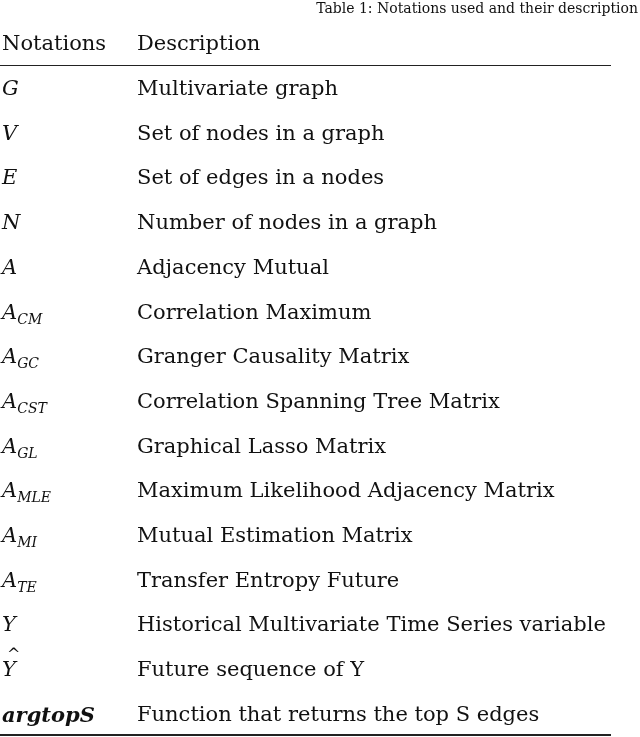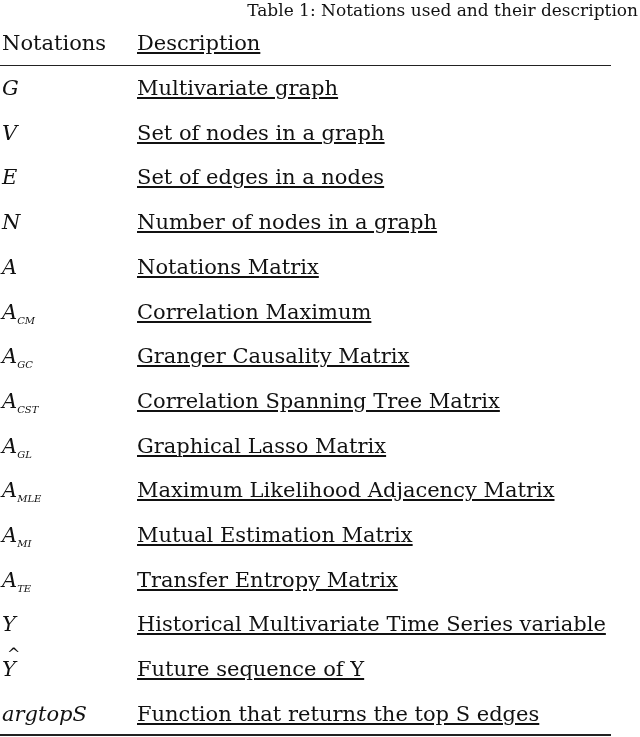--- a/index.html
+++ b/index.html
@@ -1,25 +1,25 @@
 <!DOCTYPE html>
 <html><head>
 <meta charset="utf-8">
 <style>
   html, body { margin:0; padding:0; background:#fff; }
   body { width:640px; height:737px; position:relative; overflow:hidden;
          font-family:"DejaVu Serif","Liberation Serif",serif; color:#111; }
-  .caption { position:absolute; top:0; right:2px; font-size:17px; white-space:nowrap; }
+  .caption { position:absolute; top:0; right:2px; font-size:14px; white-space:nowrap; }
   .hdr { position:absolute; top:31px; left:2px; font-size:21px; }
   .hdr span, .row span { position:absolute; white-space:nowrap; }
   .rule { position:absolute; left:0; width:611px; background:#222; }
   .row { position:absolute; left:2px; font-size:21px; height:30px; }
   .c1 { left:0; font-style:italic; }
-  .c2 { left:135px;text-decoration:underline; }
-  sub { font-size:10px; vertical-align:-5px; font-style:italic; }
+  .c2 { left:135px; }
+  sub { font-size:14px; vertical-align:-5px; font-style:italic; }
   .hat { position:relative; display:inline-block; }
   .hat::before { content:"^"; position:absolute; left:5px; top:-12px; font-style:normal; font-size:16px; }
 </style>
 </head>
 <body>
 
 <div class="caption">Table 1: Notations used and their description</div>
 <div class="hdr">
   <span class="c1" style="font-style:normal">Notations</span>
   <span class="c2">Description</span>
@@ -37,21 +37,21 @@
     <div class="row" style="top: 165.4px;">
       <span class="c1"><span style="position: static;">E</span></span>
       <span class="c2">Set of edges in a nodes</span>
     </div>
     <div class="row" style="top: 210.1px;">
       <span class="c1"><span style="position: static;">N</span></span>
       <span class="c2">Number of nodes in a graph</span>
     </div>
     <div class="row" style="top: 254.8px;">
       <span class="c1"><span style="position: static;">A</span></span>
-      <span class="c2">Notations Matrix</span>
+      <span class="c2">Adjacency Mutual</span>
     </div>
     <div class="row" style="top: 299.5px;">
       <span class="c1"><span style="position: static;">A</span><sub>CM</sub></span>
       <span class="c2">Correlation Maximum</span>
     </div>
     <div class="row" style="top: 344.2px;">
       <span class="c1"><span style="position: static;">A</span><sub>GC</sub></span>
       <span class="c2">Granger Causality Matrix</span>
     </div>
     <div class="row" style="top: 388.9px;">
@@ -65,28 +65,28 @@
     <div class="row" style="top: 478.3px;">
       <span class="c1"><span style="position: static;">A</span><sub>MLE</sub></span>
       <span class="c2">Maximum Likelihood Adjacency Matrix</span>
     </div>
     <div class="row" style="top: 523px;">
       <span class="c1"><span style="position: static;">A</span><sub>MI</sub></span>
       <span class="c2">Mutual Estimation Matrix</span>
     </div>
     <div class="row" style="top: 567.7px;">
       <span class="c1"><span style="position: static;">A</span><sub>TE</sub></span>
-      <span class="c2">Transfer Entropy Matrix</span>
+      <span class="c2">Transfer Entropy Future</span>
     </div>
     <div class="row" style="top: 612.4px;">
       <span class="c1"><span style="position: static;">Y</span></span>
       <span class="c2">Historical Multivariate Time Series variable</span>
     </div>
     <div class="row" style="top: 657.1px;">
       <span class="c1"><span class="hat" style="position: static;">Y</span></span>
       <span class="c2">Future sequence of Y</span>
     </div>
     <div class="row" style="top: 701.8px;">
-      <span class="c1"><span style="position: static;">argtopS</span></span>
+      <span class="c1"><span style="position: static; font-weight: bold;">argtopS</span></span>
       <span class="c2">Function that returns the top S edges</span>
     </div>
   </div>
 <div class="rule" style="top:734px;height:1.6px;"></div>
 
 </body></html>

